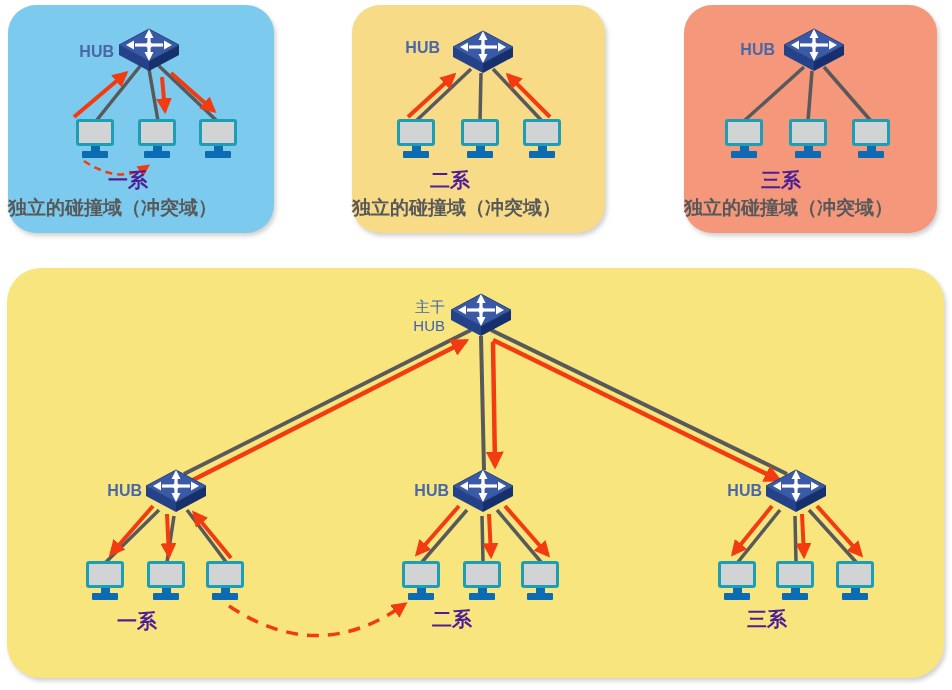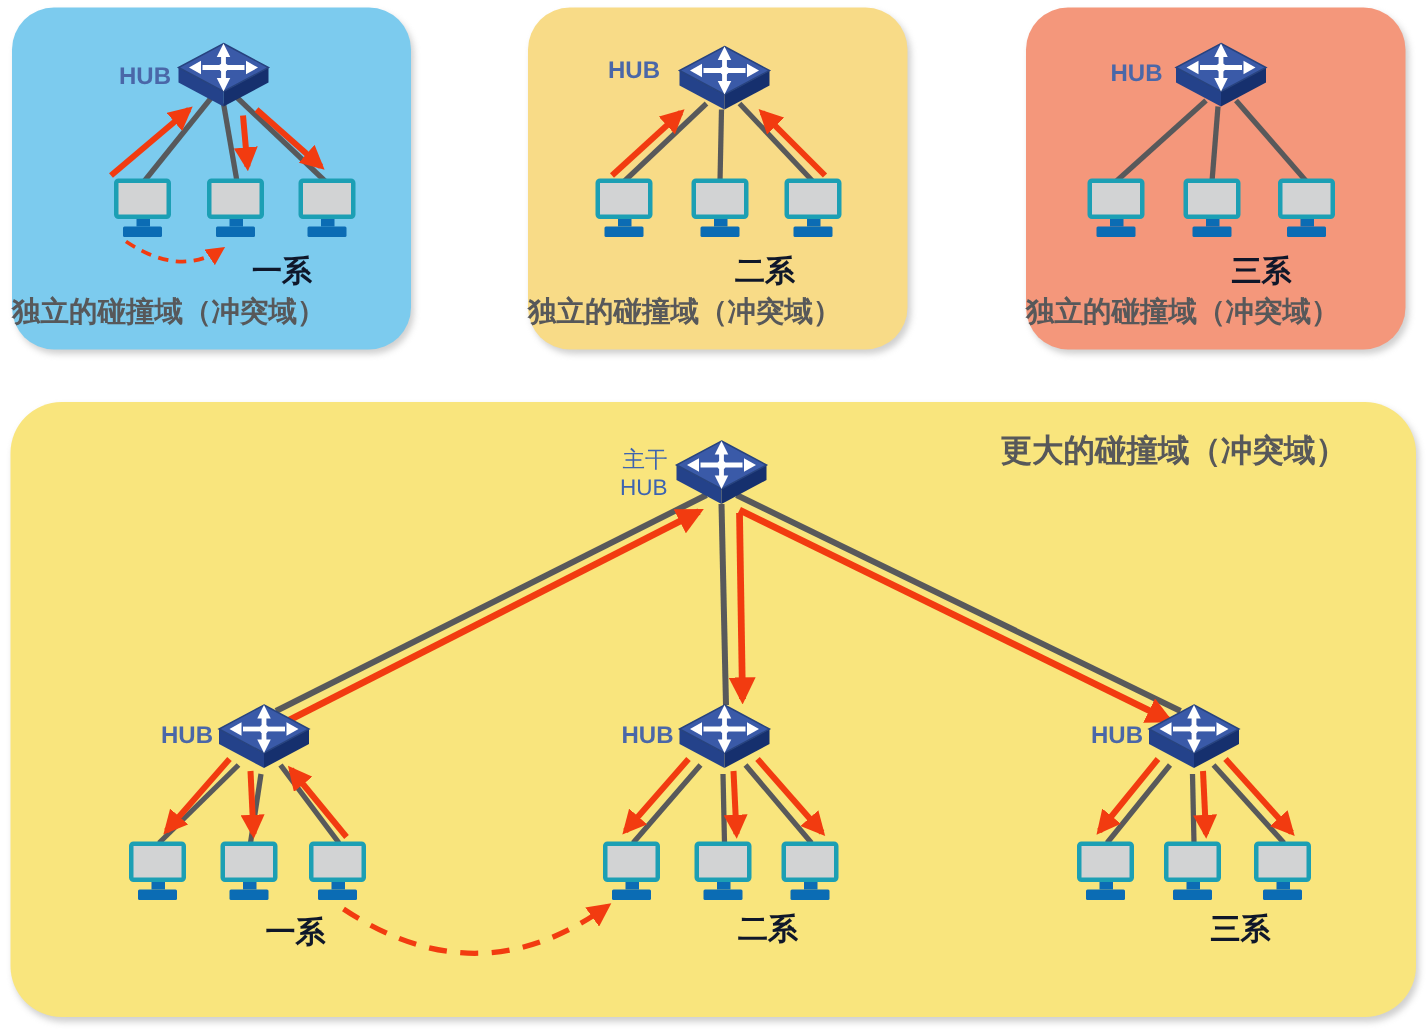--- a/index.html
+++ b/index.html
@@ -16,21 +16,21 @@
   .hub{position:absolute;}
   .hub-label{position:absolute;font-weight:bold;font-size:16px;color:#4A67A8;text-align:right;width:48px;}
   .trunk-label{position:absolute;left:378px;top:30px;width:60px;text-align:right;font-weight:normal;
     font-size:15px;line-height:1.25;color:#3D64B0;}
   .trunk-label span{display:block;}
   .pc{position:absolute;width:46px;}
   .pc .screen{width:38px;height:27px;background:#D2D3D4;border:3px solid #1C9FB4;border-radius:3px;
     margin:0 auto;box-sizing:border-box;}
   .pc .neck{width:9px;height:5px;background:#0B6CB4;margin:0 auto;}
   .pc .base{width:26px;height:7px;background:#0B6CB4;margin:0 auto;border-radius:1px;}
-  .grp{position:absolute;width:100px;text-align:right;font-weight:bold;font-size:20px;color:#0f172a;}
+  .grp{position:absolute;width:100px;text-align:left;font-weight:bold;font-size:20px;color:#4c1d95;}
   .cap{position:absolute;left:0;right:0;top:190px;text-align:left;font-weight:bold;font-size:19px;color:#57585A;}
   .big-title{position:absolute;right:46px;top:18px;font-weight:bold;font-size:21px;color:#57585A;}
   .burst{position:absolute;left:79px;top:0px;width:104px;height:68px;}
   .burst-label{position:absolute;left:0;right:0;top:22px;text-align:center;font-weight:bold;font-size:15px;
     color:#FFD83C;text-shadow:-1px 0 #C81800,1px 0 #C81800,0 -1px #C81800,0 1px #C81800;}
   .gl{stroke:#58595B;stroke-width:3.5;fill:none;}
   .gl4{stroke:#58595B;stroke-width:4;fill:none;}
   .rl{stroke:#F23B10;stroke-width:4;fill:none;}
   .rl45{stroke:#F23B10;stroke-width:4.5;fill:none;}
   .dash{stroke:#F23B10;stroke-width:2.5;fill:none;stroke-dasharray:7 5;}
@@ -203,21 +203,20 @@
     <line class="gl" x1="773" y1="242" x2="731" y2="294"></line>
     <line class="gl" x1="788" y1="248" x2="789" y2="294"></line>
     <line class="gl" x1="802" y1="242" x2="849" y2="294"></line>
     <line class="rl" x1="765" y1="238" x2="726" y2="286" marker-end="url(#ar4)"></line>
     <line class="rl" x1="795" y1="246" x2="797" y2="288" marker-end="url(#ar4)"></line>
     <line class="rl" x1="810" y1="238" x2="854" y2="287" marker-end="url(#ar4)"></line>
 
     <path class="dash-big" d="M222,338 Q312,398 398,336" marker-end="url(#ad4)"></path>
   </svg>
 
-  <div class="big-title">更大的碰撞域（冲突域）</div>
 
   <svg class="hub" style="left:442px;top:22px" width="64" height="56" viewBox="0 0 64 56">
       <use href="#hubicon"></use>
     </svg>
   <div class="trunk-label">
     <span>主干</span>
     <span>HUB</span>
   </div>
 
   <svg class="hub" style="left:137px;top:198px" width="64" height="56" viewBox="0 0 64 56">

